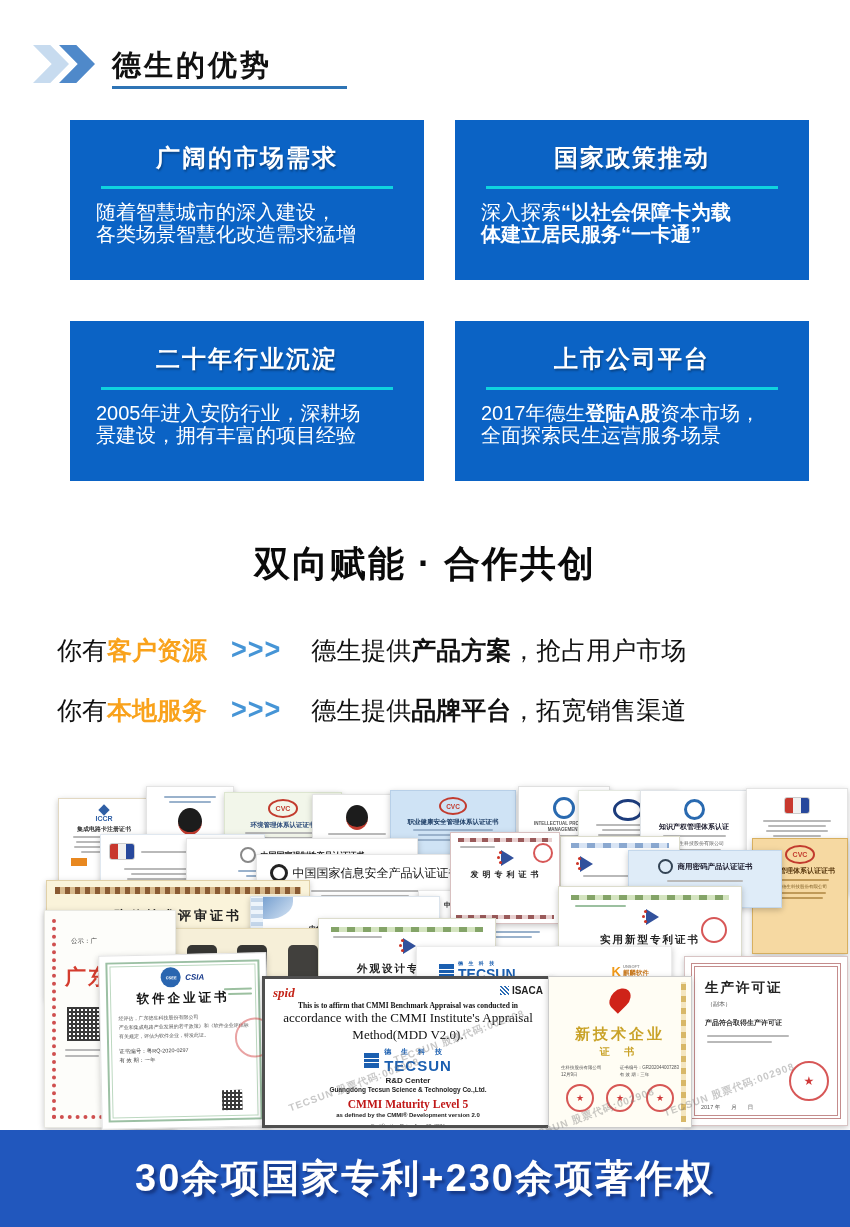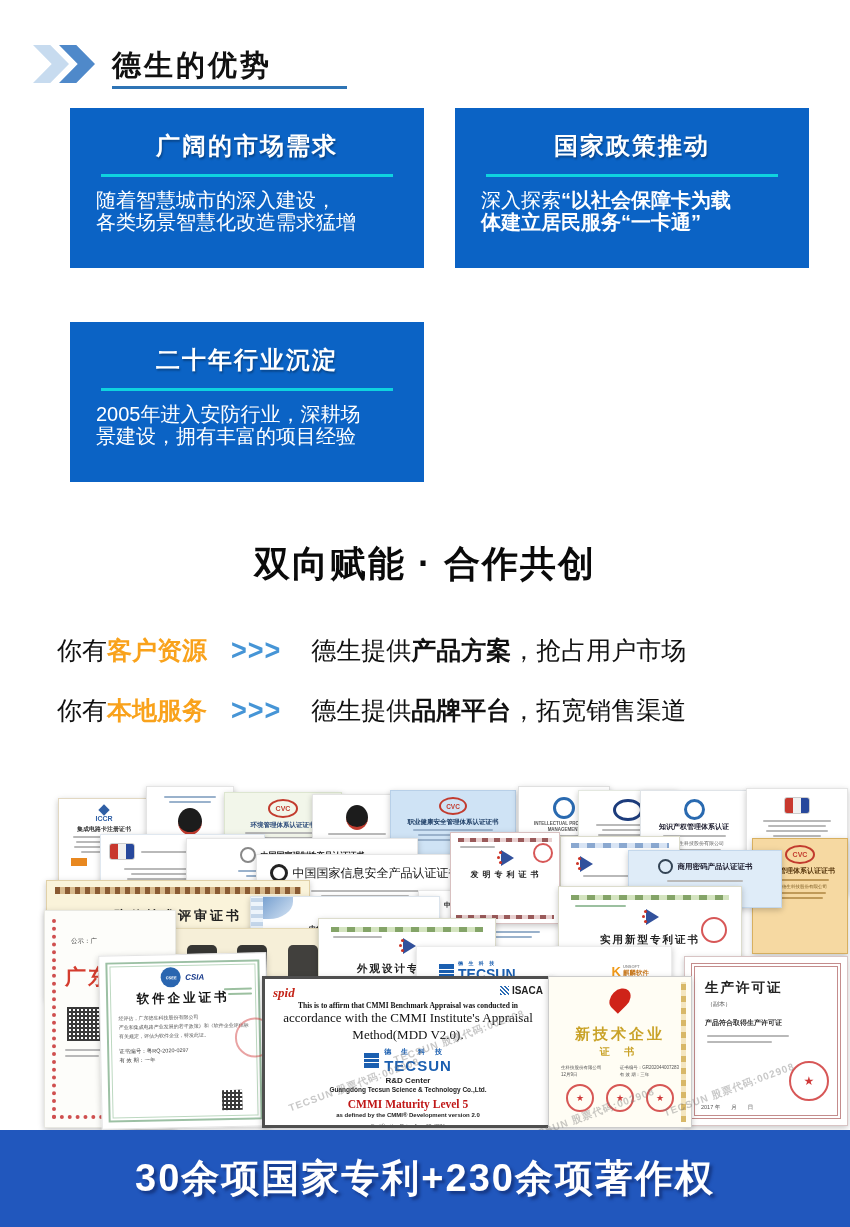--- a/index.html
+++ b/index.html
@@ -3,29 +3,29 @@
 <meta charset="utf-8">
 <style>
   html,body{margin:0;padding:0;background:#fff}
   .pg{position:relative;width:850px;height:1227px;background:#fff;overflow:hidden;
       font-family:"Liberation Sans",sans-serif;color:#111}
   
   .chev{position:absolute;width:36px;height:38px;clip-path:polygon(0 0,48% 0,100% 50%,48% 100%,0 100%,52% 50%)}
   .title{position:absolute;left:112px;top:46px;font-size:29px;font-weight:bold;letter-spacing:3px;color:#111}
   .hline{position:absolute;left:112px;top:86px;width:235px;height:3px;background:#2e74b5}
   
-  .grid{position:absolute;left:70px;top:108px;display:grid;grid-template-columns:354px 354px;gap:54px 31px}
+  .grid{position:absolute;left:70px;top:120px;display:grid;grid-template-columns:354px 354px;gap:41px 31px}
   .card{width:354px;height:160px;background:#0b63c5;color:#fff;text-align:center;box-sizing:border-box;padding-top:22px}
   .ct{font-size:24px;font-weight:bold;letter-spacing:2px;text-shadow:1px 2px 2px rgba(0,0,0,.3)}
   .cdiv{width:292px;height:3px;background:#0fd3df;margin:12px auto}
   .cb{font-size:20px;line-height:22px;text-align:left;padding:0 26px;white-space:pre-line}
   .cb b{font-weight:bold}
   
   .heading{position:absolute;top:540px;width:100%;text-align:center;font-size:36px;font-weight:bold;letter-spacing:2px;color:#0a0a0a}
-  .brow{position:absolute;left:57px;display:flex;align-items:center}
+  .brow{position:absolute;left:57px;display:flex;align-items:flex-start}
   .yl{font-size:25px;color:#111}
   .org{color:#f9a21b;font-weight:bold}
   .arr{color:#4695d6;font-weight:900;font-size:27px;margin:0 30px 0 24px;transform:scaleY(1.12);letter-spacing:1px}
   .pt{font-size:25px;color:#111}
   
   .clg{position:absolute;left:0;top:778px;width:850px;height:352px}
   .cert{position:absolute;background:#fff;box-shadow:0 2px 6px rgba(0,0,0,.22);overflow:hidden;box-sizing:border-box}
   .b{display:block;background:#b9b9b9;height:2px;margin:3px auto;border-radius:1px}
   .bb{background:#9ab2cc}
   .gb{background:#9cc0a0}
@@ -81,20 +81,26 @@
       <div class="cdiv"></div>
       <div class="cb"><span>深入探索</span><b>“以社会保障卡为载
 体建立居民服务“一卡通”</b><span></span></div>
     </div>
     <div class="card">
       <div class="ct">二十年行业沉淀</div>
       <div class="cdiv"></div>
       <div class="cb"><span>2005年进入安防行业，深耕场
 景建设，拥有丰富的项目经验</span><b></b><span></span></div>
     </div>
+    <div class="card">
+      <div class="ct">上市公司平台</div>
+      <div class="cdiv"></div>
+      <div class="cb"><span>2017年德生</span><b>登陆A股</b><span>资本市场，
+全面探索民生运营服务场景</span></div>
+    </div>
   </div>
 
   <div class="heading">双向赋能 · 合作共创</div>
 
   <div class="brow" style="top:634px">
     <span class="yl"><span>你有</span><span class="org">客户资源</span></span>
     <span class="arr">&gt;&gt;&gt;</span>
     <span class="pt"><span>德生提供</span><b>产品方案</b><span>，抢占用户市场</span></span>
   </div>
   <div class="brow" style="top:694px">

